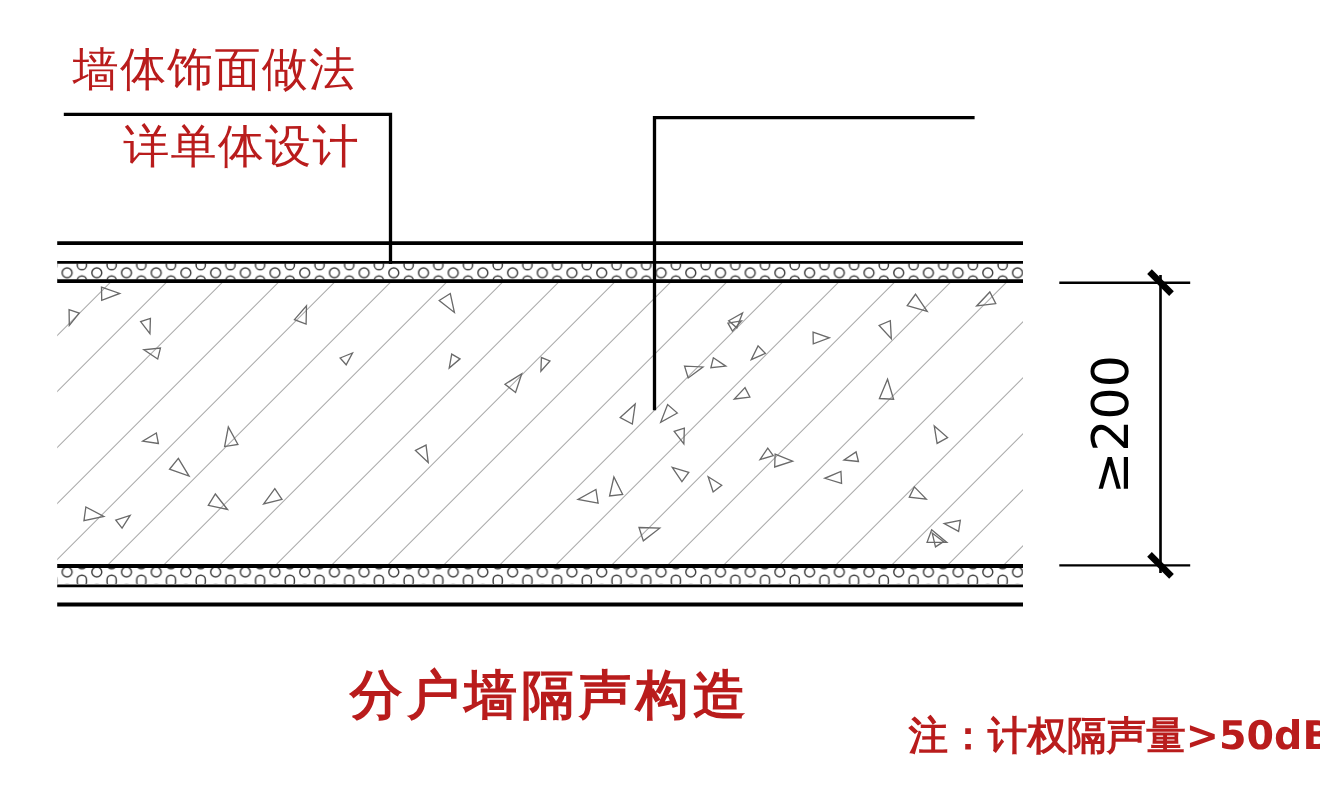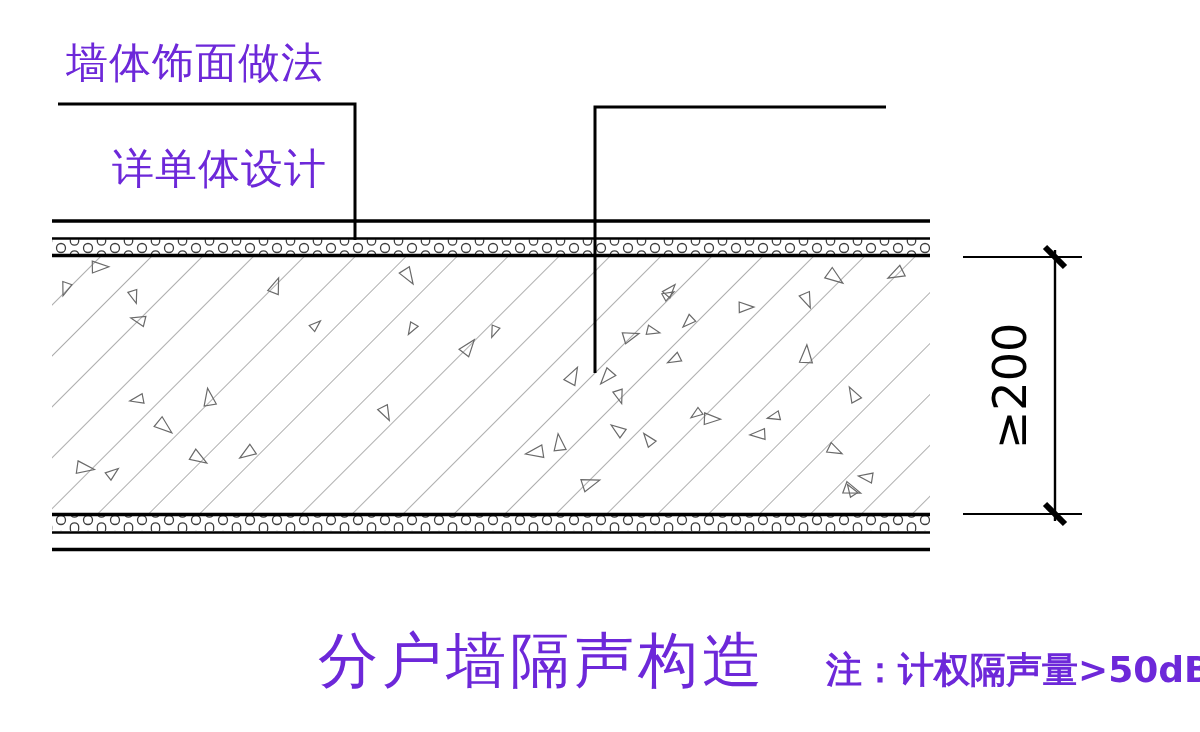--- a/index.html
+++ b/index.html
@@ -10,28 +10,28 @@
     height: 732px;
     background: #ffffff;
     overflow: hidden;
     font-family: "DejaVu Sans", "Liberation Sans", sans-serif;
     color: #000;
   }
   .canvas > svg { position: absolute; left: 0; top: 0; }
   .cad-label {
     position: absolute;
     white-space: nowrap;
-    color: #6d28d9;
+    color: #b91c1c;
     line-height: 1.1;
     letter-spacing: 1px;
   }
   .label-finish-1 { left: 66px;  top: 40px;  font-size: 42px; }
-  .label-finish-2 { left: 112px; top: 110px; font-size: 42px; margin-top: 36px; }
+  .label-finish-2 { left: 112px; top: 110px; font-size: 42px; }
   .label-concrete { left: 616px; top: 36px;  font-size: 42px; }
-  .drawing-title  { left: 318px; top: 627px; font-size: 60px; letter-spacing: 4px; }
+  .drawing-title  { left: 318px; top: 606px; font-size: 48px; letter-spacing: 4px; font-weight: bold; }
   .drawing-note   { left: 826px; top: 650px; font-size: 36px; font-weight: 600; letter-spacing: 0px; }
   svg text {
     font-family: "DejaVu Sans", "Liberation Sans", sans-serif;
     fill: #000;
   }
 </style>
 </head>
 <body>
 
 <div class="canvas">

